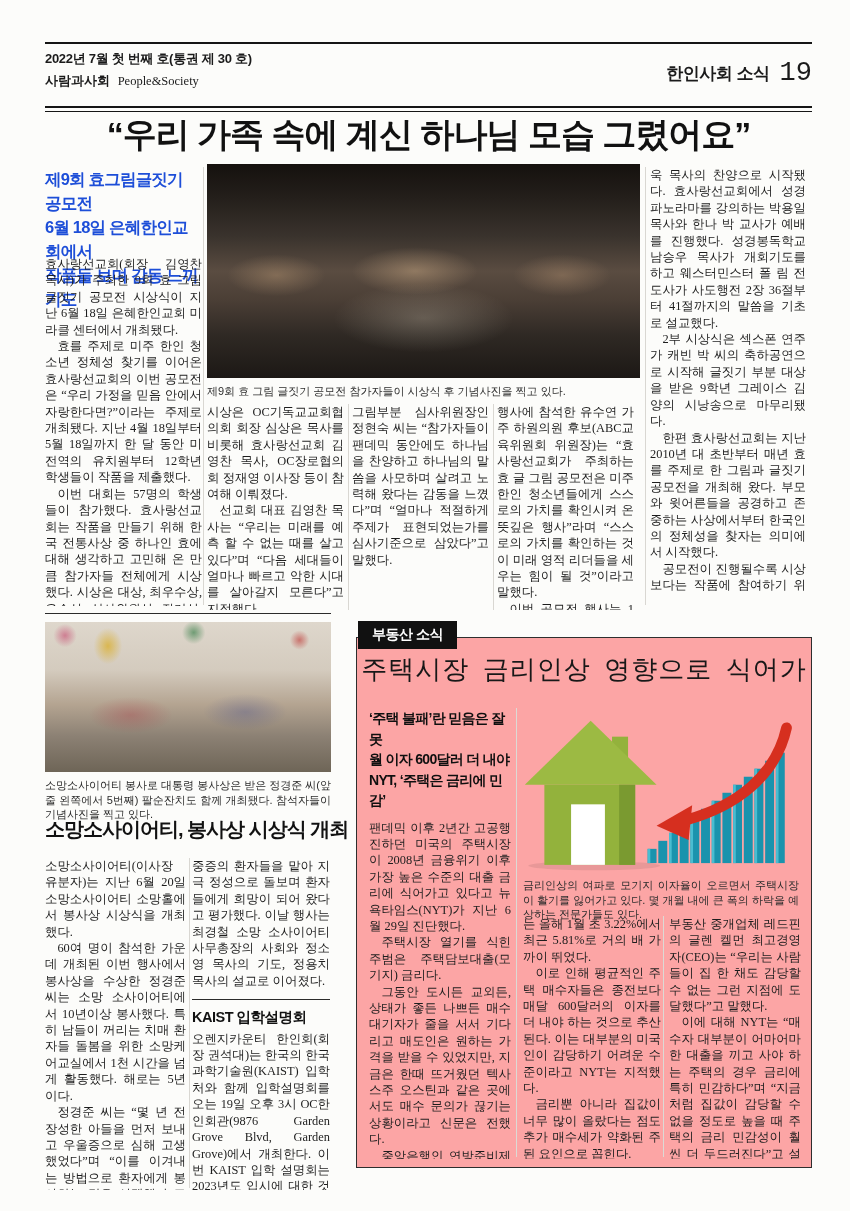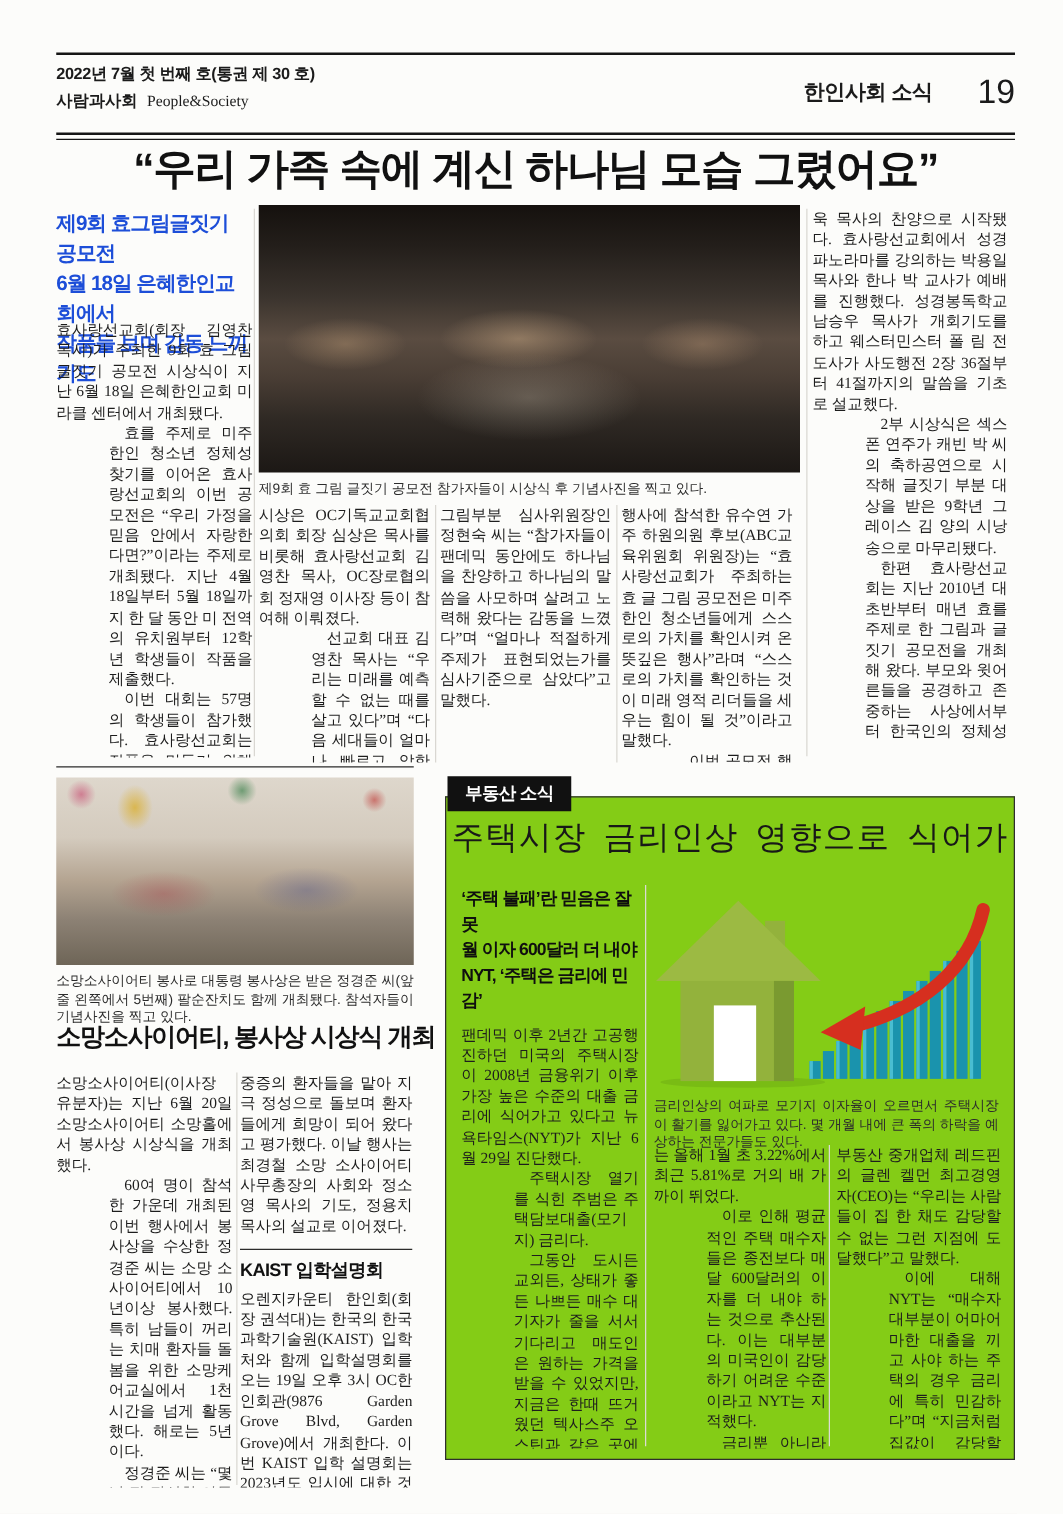--- a/index.html
+++ b/index.html
@@ -7,32 +7,32 @@
   .page{position:relative;width:850px;height:1211px;background:#fcfcfa;overflow:hidden;color:#1b1b1b;}
 
   
   .masthead{position:absolute;left:45px;right:38px;top:42px;border-top:2.5px solid #151515;
             display:flex;justify-content:space-between;align-items:flex-start;padding-top:6px;height:56px;}
   .mh-issue{font-size:13px;font-weight:bold;letter-spacing:-0.3px;}
   .mh-section{font-size:13px;font-weight:bold;margin-top:4px;}
   .mh-en{font-family:"Liberation Serif",serif;font-weight:normal;font-size:12.5px;margin-left:4px;}
   .mh-right{display:flex;align-items:center;gap:10px;margin-top:8px;}
   .mh-right-label{font-size:17px;font-weight:bold;letter-spacing:-0.5px;}
-  .mh-page-num{font-size:27px;font-family:Liberation Sans, sans-serif;margin-left:26px;}
+  .mh-page-num{font-size:27px;font-family:Liberation Mono, monospace;}
   .mh-rule{position:absolute;left:45px;right:38px;top:106px;border-top:2.5px solid #151515;height:3px;border-bottom:1px solid #151515;}
 
   
   .main-headline{position:absolute;left:45px;right:38px;top:112px;margin:0;text-align:center;
                  font-size:34px;font-weight:bold;letter-spacing:-1px;color:#111;}
 
   
   .bodytext{font-family:"Liberation Serif",serif;font-size:12.4px;line-height:16.4px;
             text-align:justify;color:#1d1d1d;overflow:hidden;}
   .bodytext p{margin:0;}
-  .bodytext p + p{text-indent:1em;margin-left:42px;}
+  .bodytext p + p{text-indent:1em;}
 
   .caption{font-size:11px;line-height:14.5px;color:#2c2c2c;text-align:justify;}
 
   .hairline{position:absolute;width:1px;background:#d9d7d2;}
 
   
   .m-lead{position:absolute;left:45px;top:167px;width:157px;font-size:16.5px;font-weight:bold;
           line-height:24px;letter-spacing:-0.8px;color:#1d4ed8;}
   .m-lead p{margin:0;}
   .m-col1{position:absolute;left:45px;top:256px;width:157px;height:350px;}
@@ -65,21 +65,21 @@
   .h-headline{position:absolute;left:45px;top:816px;margin:0;font-size:20px;font-weight:bold;
               letter-spacing:-1px;white-space:nowrap;color:#111;}
   .h-col1{position:absolute;left:45px;top:858px;width:141px;height:332px;}
   .h-col2{position:absolute;left:192px;top:858px;width:138px;height:332px;}
   .kaist-rule{border-top:1.5px solid #2b2b2b;margin:10px 0 9px 0;}
   .kaist-heading{font-family:"Liberation Sans",sans-serif;font-size:14.5px;font-weight:bold;
                  letter-spacing:-0.5px;margin:0 0 5px 0;color:#111;}
 
   
   .re-box{position:absolute;left:356px;top:637px;width:456px;height:531px;border:1.5px solid #2e2e2e;
-          background:#84cc16;box-sizing:border-box;}
+          background:#fca5a5;box-sizing:border-box;}
   .re-kicker{position:absolute;left:1px;top:-17px;background:#111;color:#fff;font-size:14px;
              font-weight:bold;padding:5px 14px;letter-spacing:-0.5px;}
   .re-headline{position:absolute;left:0;right:0;top:14px;margin:0;text-align:center;
                font-family:"Liberation Serif",serif;font-weight:normal;font-size:26px;
                letter-spacing:1px;word-spacing:6px;color:#181818;}
   .re-body{position:absolute;left:12px;right:12px;top:70px;bottom:10px;}
   .re-col1{position:absolute;left:0;top:0;width:142px;height:451px;overflow:hidden;}
   .re-sublead{font-size:14px;font-weight:bold;line-height:20.5px;letter-spacing:-0.7px;margin-bottom:9px;color:#0f0f0f;}
   .re-sublead p{margin:0;}
   .re-fig{position:absolute;left:154px;right:0;top:-8px;height:172px;}

